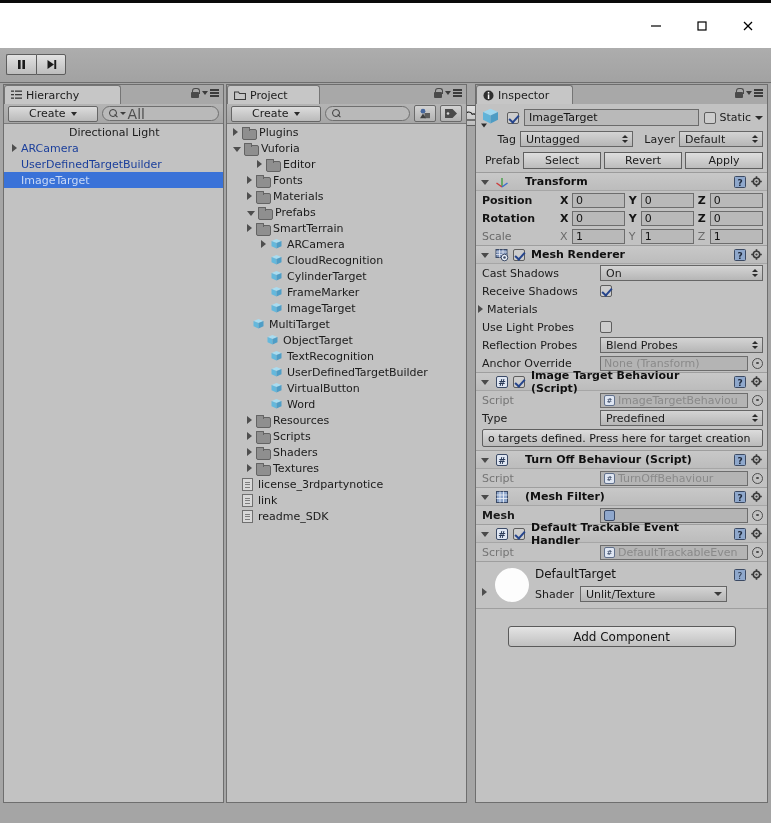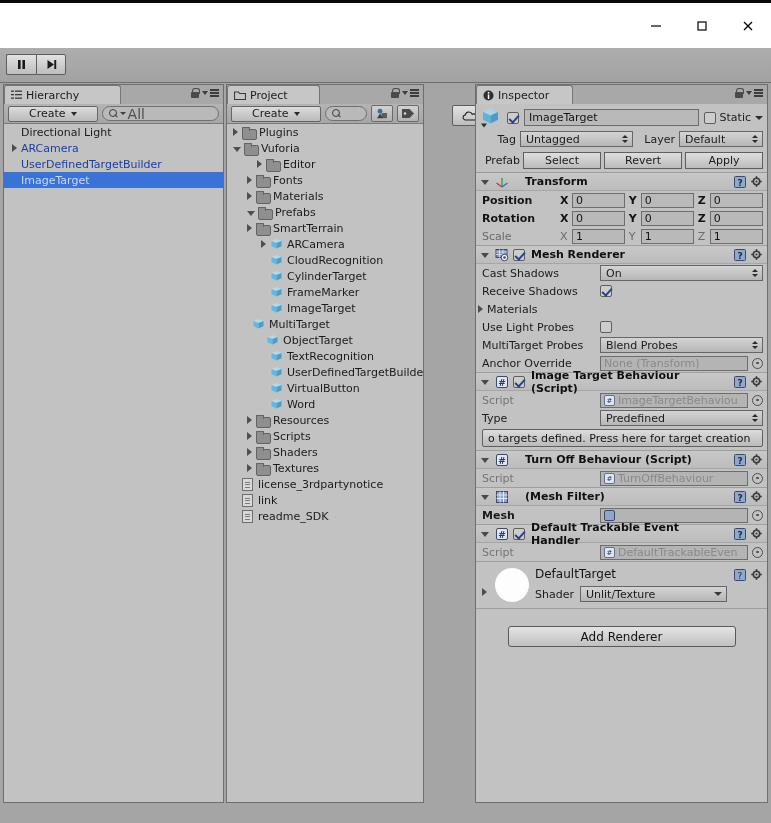--- a/index.html
+++ b/index.html
@@ -100,21 +100,21 @@
   
   #hierarchy { left: 3px; top: 84px; width: 221px; height: 719px; }
   .hrow { height: 16px; display: flex; align-items: center; font-size: 11px; padding-left: 8px; color: #1b1b1b; }
   .hrow.blue { color: #1b3f9b; }
   .hrow.sel { background: #3a72d8; color: #c9d9f6; }
   .foldtri { width: 0; height: 0; border-top: 4px solid transparent; border-bottom: 4px solid transparent; border-left: 5px solid #4e4e4e; margin-right: 4px; flex: none; }
   .foldtri.open { border-left: 4px solid transparent; border-right: 4px solid transparent; border-top: 5px solid #4e4e4e; border-bottom: none; margin-right: 3px; margin-top: 2px; }
   .foldspace { width: 9px; flex: none; }
 
   
-  #project { left: 226px; top: 84px; width: 198px; height: 719px; }
+  #project { left: 226px; top: 84px; width: 241px; height: 719px; }
   .prow { height: 16px; display: flex; align-items: center; font-size: 11px; color: #1b1b1b; }
   .folderic { width: 13px; height: 11px; flex: none; margin-right: 4px; position: relative; }
   .folderic::before { content:""; position:absolute; left:0; top:2px; width:13px; height:9px; background:#8f8f8f; border:1px solid #636363; border-radius:1px 2px 2px 2px; }
   .folderic::after { content:""; position:absolute; left:0; top:0px; width:6px; height:3px; background:#8f8f8f; border:1px solid #636363; border-bottom:none; border-radius:1px 1px 0 0; }
   .prefabic { width: 13px; height: 12px; flex: none; margin-right: 4px; }
   .fileic { width: 11px; height: 13px; flex: none; margin-right: 5px; background: #d8d8d8; border: 1px solid #6f6f6f; position: relative; }
   .fileic::after { content:""; position:absolute; left:2px; top:3px; right:2px; height:7px;
     background: repeating-linear-gradient(#7d7d7d 0 1px, transparent 1px 2.4px); }
 
   
@@ -283,21 +283,21 @@
         <span>Create</span>
         <span class="caret"></span>
       </div>
       <div class="searchfield">
         <span class="magn"></span>
         <span class="caret" style="border-top-color:#3e3e3e;border-left-width:3px;border-right-width:3px;border-top-width:3.5px;"></span>
         <span>All</span>
       </div>
     </div>
     <div class="panelbody" id="hierarchy-list">
-        <div class="hrow" style="padding-left: 8px;">
+        <div class="hrow" style="padding-left: 8px; margin-left: 48px;">
           <span class="foldspace"></span>
           <span>Directional Light</span>
         </div>
         <div class="hrow blue" style="padding-left: 8px;">
           <span class="foldtri"></span>
           <span>ARCamera</span>
         </div>
         <div class="hrow blue" style="padding-left: 8px;">
           <span class="foldspace"></span>
           <span>UserDefinedTargetBuilder</span>
@@ -733,21 +733,21 @@
             </div>
             <div class="frow" style="padding-left: 2px;">
               <span class="foldtri"></span>
               <span>Materials</span>
             </div>
             <div class="frow">
               <span class="fl" style="width: 118px;">Use Light Probes</span>
               <span class="cbox"></span>
             </div>
             <div class="frow">
-              <span class="fl" style="width: 118px;">MultiTarget Probes</span>
+              <span class="fl" style="width: 118px;">Reflection Probes</span>
               <span class="dropfield" style="flex: 1 1 0%;">
                 <span>Blend Probes</span>
                 <span class="updown">
                   <i class="u"></i>
                   <i class="d"></i>
                 </span>
               </span>
             </div>
             <div class="frow">
               <span class="fl" style="width: 118px;">Anchor Override</span>
@@ -969,19 +969,19 @@
                     <line x1="1.2" y1="6.5" x2="3" y2="6.5"></line>
                     <line x1="10" y1="6.5" x2="11.8" y2="6.5"></line>
                   </g>
                 </svg>
             </span>
           </span>
         </div>
       </div>
 
       <div class="addcomp">
-        <span>Add Renderer</span>
+        <span>Add Component</span>
       </div>
     </div>
   </div>
 
   <div class="bottomstrip"></div>
 </div>
 
 </body></html>

